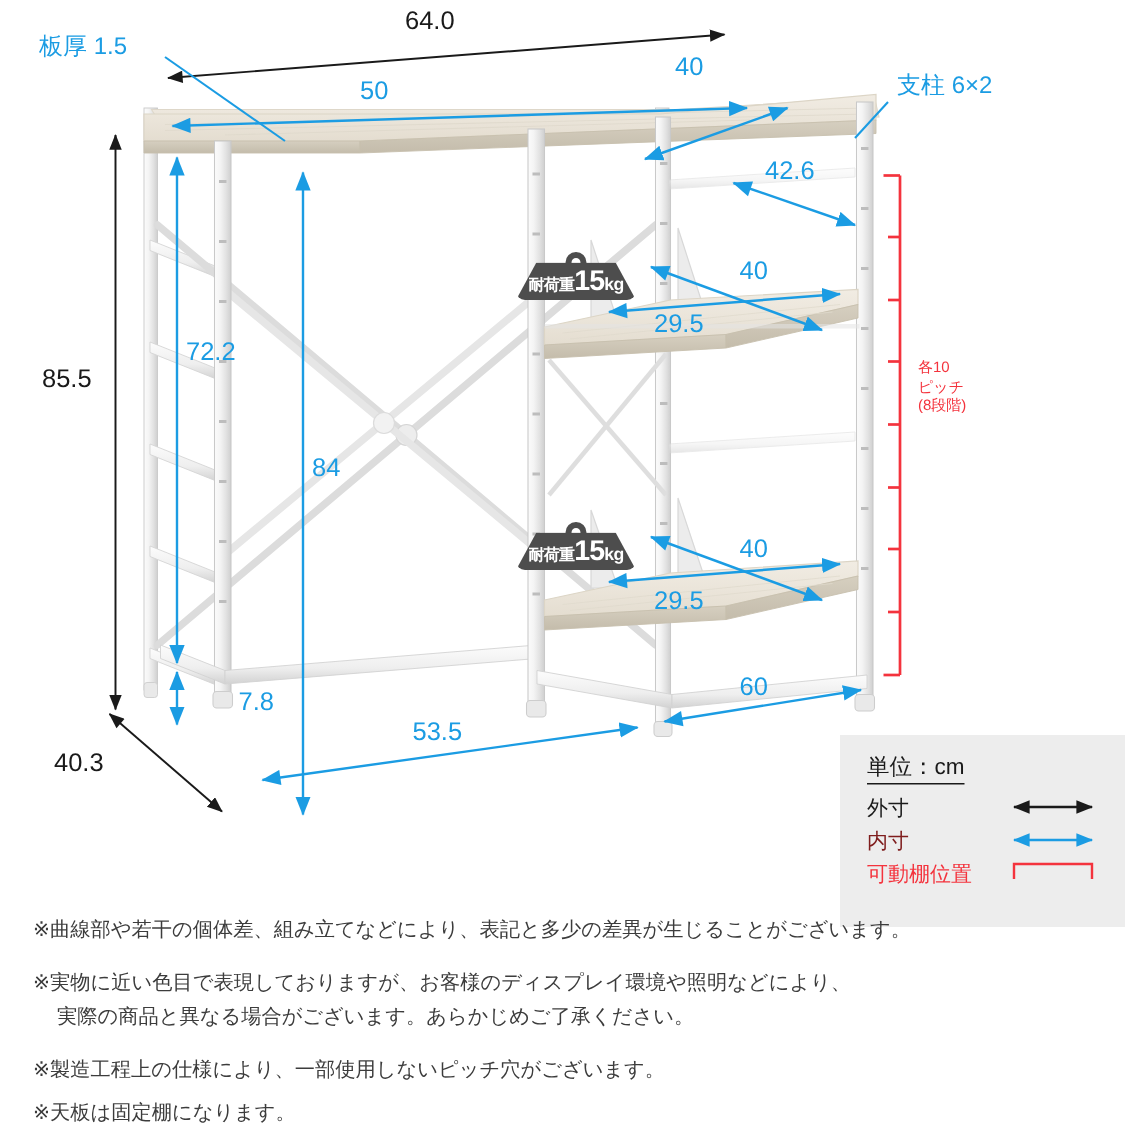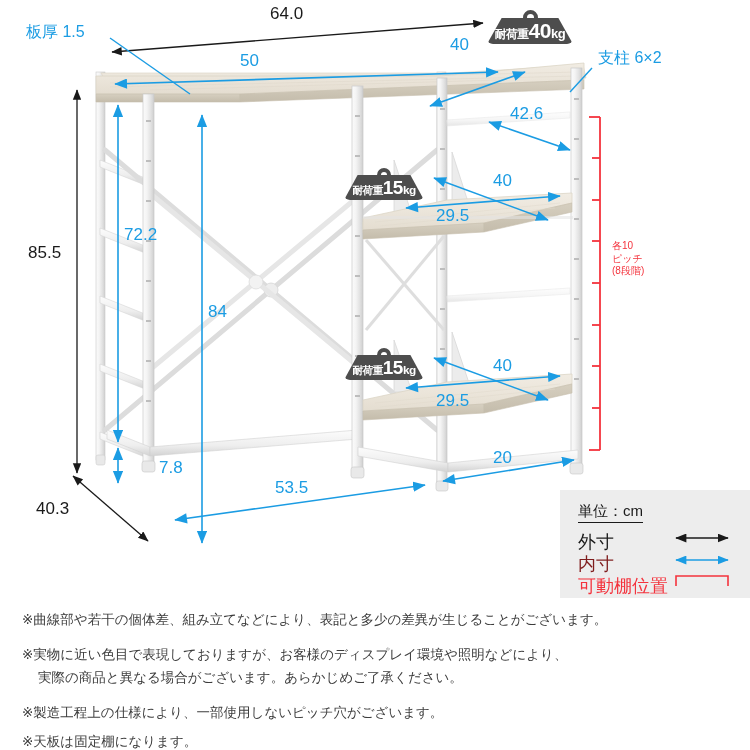--- a/index.html
+++ b/index.html
@@ -67,30 +67,30 @@
   .badge.b15a .ring { width: 14px; height: 14px; top: 0px; margin-left: -7px; }
   .badge.b15a .lbl { font-size: 19px; }
 
   .badge.b15b { width: 80px; height: 32px; left: 344px; top: 348px; }
   .badge.b15b .body { height: 25px; }
   .badge.b15b .ring { width: 14px; height: 14px; top: 0px; margin-left: -7px; }
   .badge.b15b .lbl { font-size: 19px; }
 
   
   #legend {
-    position: absolute; left: 560px; top: 490px; width: 190px; height: 108px;
+    position: absolute; left: 560px; top: 490px; width: 190px; height: 128px;
     background: #ededed;
     text-decoration: underline;
   }
   #legend .unit {
     position: absolute; left: 18px; top: 12px;
     font-size: 15px; color: #1a1a1a;
     border-bottom: 1.5px solid #1a1a1a; padding-bottom: 1px;
   }
-  #legend .row { position: absolute; left: 18px; font-size: 18px; white-space: nowrap; }
+  #legend .row { position: absolute; left: 18px; font-size: 14px; white-space: nowrap; }
   #legend .row.r1 { top: 40px; color: #1a1a1a; }
   #legend .row.r2 { top: 62px; color: #7f1d1d; }
   #legend .row.r3 { top: 84px; color: #f4333d; }
   #legend .sample { position: absolute; left: 110px; width: 64px; height: 16px; }
   #legend .sample.s1 { top: 40px; }
   #legend .sample.s2 { top: 62px; }
   #legend .sample.s3 { top: 82px; }
 
   
   #notes { position: absolute; left: 0; top: 604px; width: 750px; }
@@ -395,34 +395,28 @@
     <div class="dim inner" style="left:493px; top:172px;">40</div>
 
     <div class="dim inner" style="left:436px; top:207px;">29.5</div>
 
     <div class="dim inner" style="left:493px; top:357px;">40</div>
 
     <div class="dim inner" style="left:436px; top:392px;">29.5</div>
 
     <div class="dim inner" style="left:275px; top:479px;">53.5</div>
 
-    <div class="dim inner" style="left:493px; top:449px;">20</div>
+    <div class="dim inner" style="left:493px; top:449px;">60</div>
 
     <div class="dim pitch" style="left:612px; top:240px;">
       <div>各10</div>
       <div>ピッチ</div>
       <div>(8段階)</div>
     </div>
 
-    <div class="badge b40">
-      <div class="ring"></div>
-      <div class="body">
-        <span class="lbl"><span class="sm">耐荷重</span><span class="big">40</span><span class="kg">kg</span></span>
-      </div>
-    </div>
 
     <div class="badge b15a">
       <div class="ring"></div>
       <div class="body">
         <span class="lbl"><span class="sm">耐荷重</span><span class="big">15</span><span class="kg">kg</span></span>
       </div>
     </div>
 
     <div class="badge b15b">
       <div class="ring"></div>

